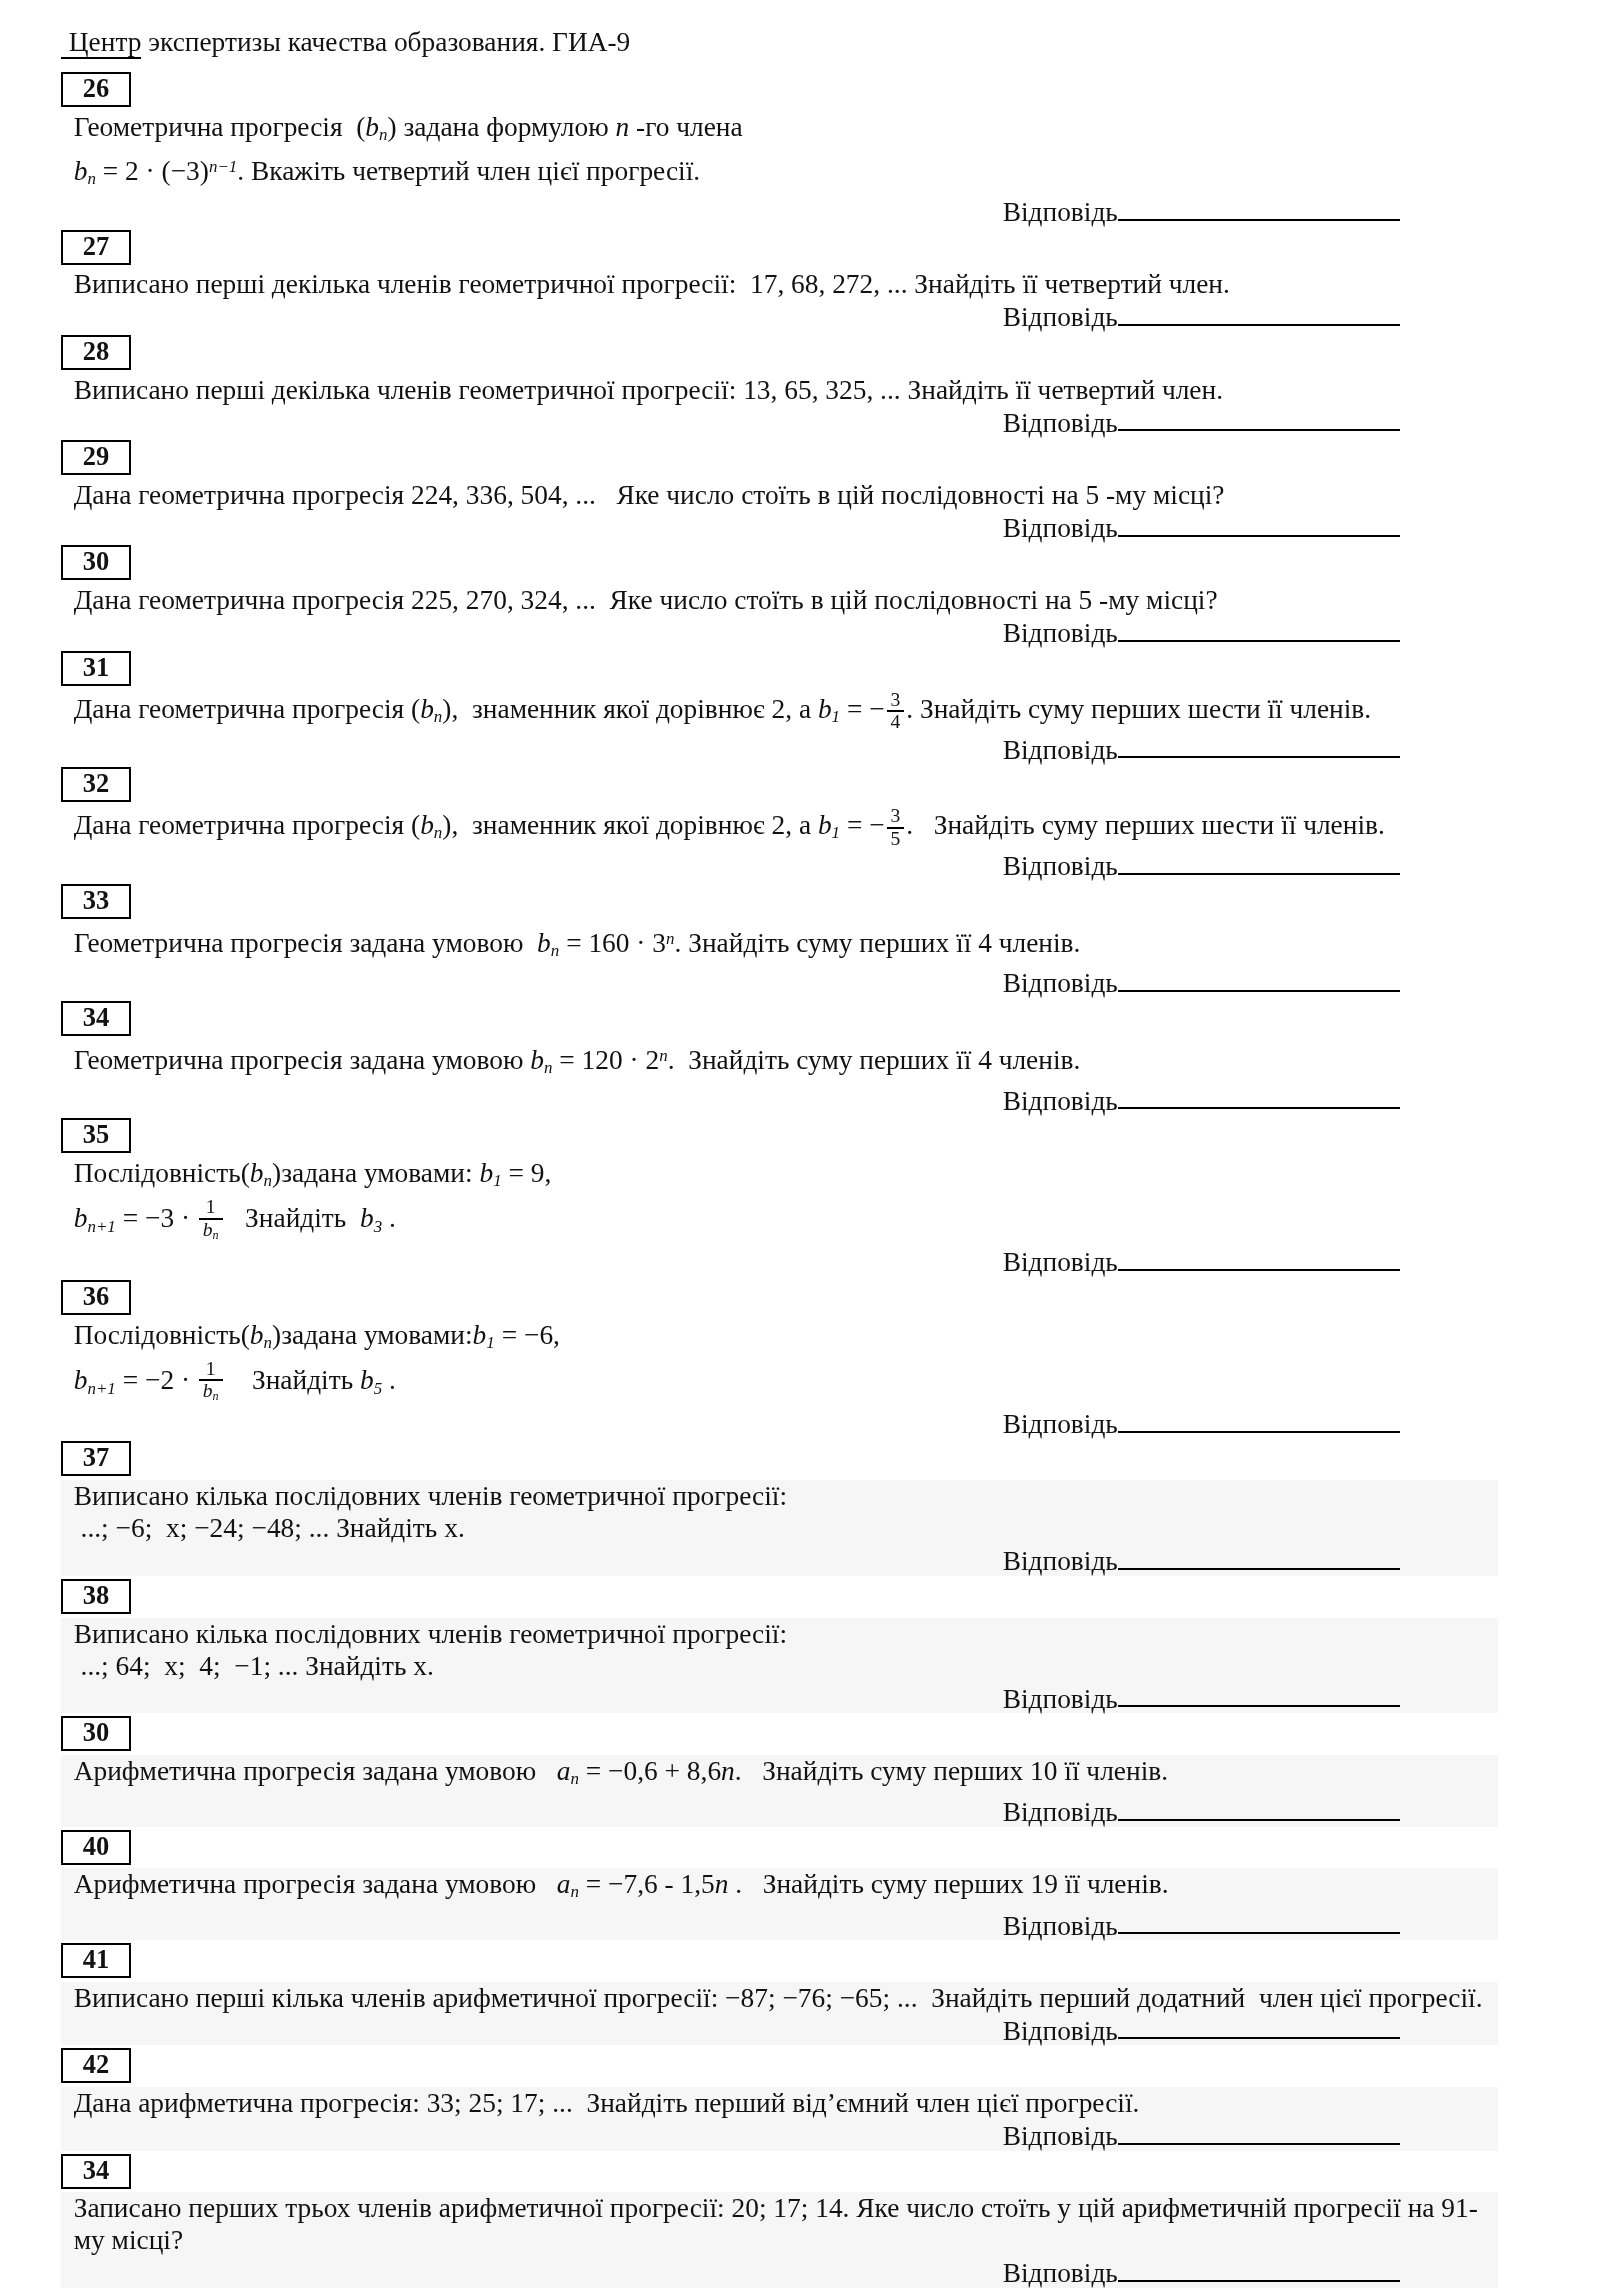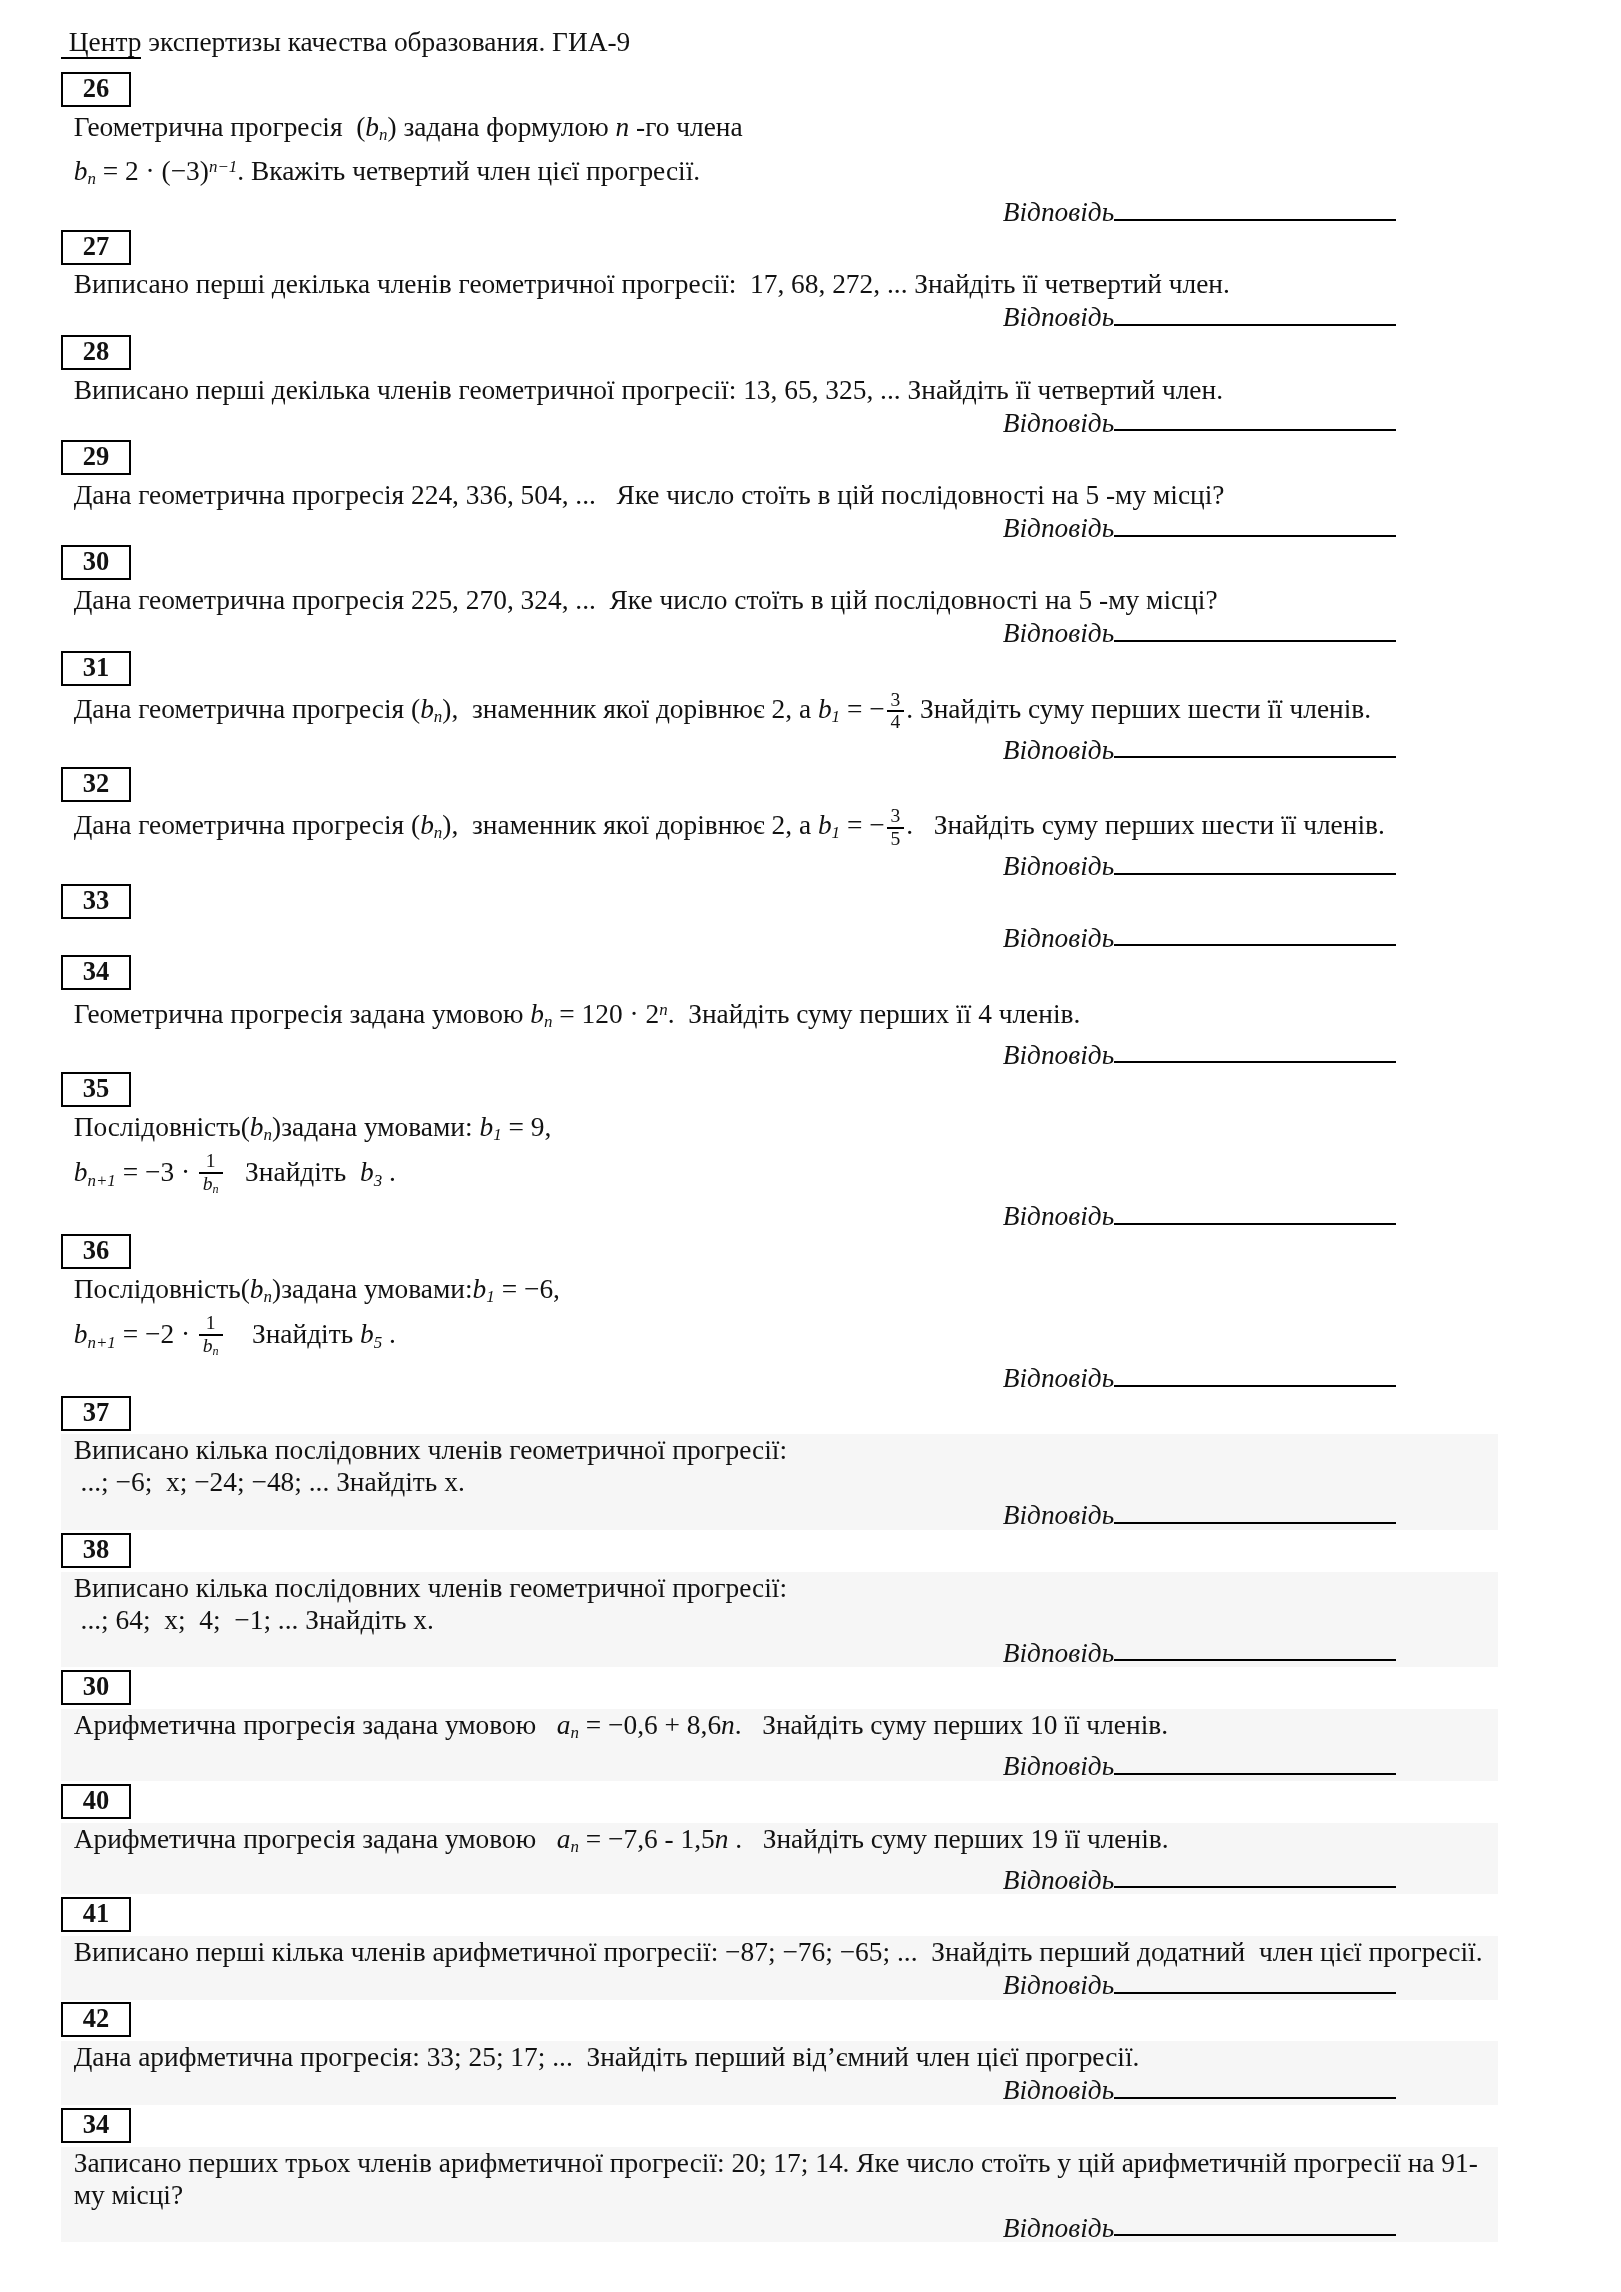--- a/index.html
+++ b/index.html
@@ -23,21 +23,21 @@
   .p-body.shaded { background: #f6f6f6; }
   .pline { font-size: 27.4px; line-height: 32px; white-space: pre-wrap; }
   .it { font-style: italic; }
   sub, sup { font-style: italic; font-size: 0.62em; }
   sub { vertical-align: -0.25em; }
   sup { vertical-align: 0.45em; margin-top: 32px; }
   .frac { display: inline-block; vertical-align: middle; text-align: center; font-size: 19.6px; line-height: 20.6px; margin: 0 2px; }
   .fnum { display: block; border-bottom: 2px solid #000; padding: 0 3.9px; }
   .fden { display: block; padding: 0 3.9px; }
   .answer-row { padding-left: 929px; line-height: 29px; margin-top: 2px; font-size: 27.4px; }
-  .ans-label { font-style: italic; }
+  .ans-label { }
   .ans-blank { display: inline-block; width: 282px; height: 23.5px; border-bottom: 2px solid #000; }
 </style>
 </head>
 <body>
 
 <div class="page">
   <div class="header">
     <span class="u">Центр</span><span> экспертизы качества образования. ГИА-9</span>
   </div>
 
@@ -125,20 +125,21 @@
         <span class="ans-label">Відповідь</span><span class="ans-blank"></span>
       </div>
     </div>
   </div>
 
   <div class="problem">
     <div class="num-box">
       <span>33</span>
     </div>
     <div class="p-body">
+      <div class="pline"><span>Геометрична прогресія задана умовою  </span><span class="it">b</span><sub>n</sub><span> = 160 · 3</span><sup>n</sup><span>. Знайдіть суму перших її 4 членів.</span></div>
           <div class="answer-row">
         <span class="ans-label">Відповідь</span><span class="ans-blank"></span>
       </div>
     </div>
   </div>
 
   <div class="problem">
     <div class="num-box">
       <span>34</span>
     </div>

